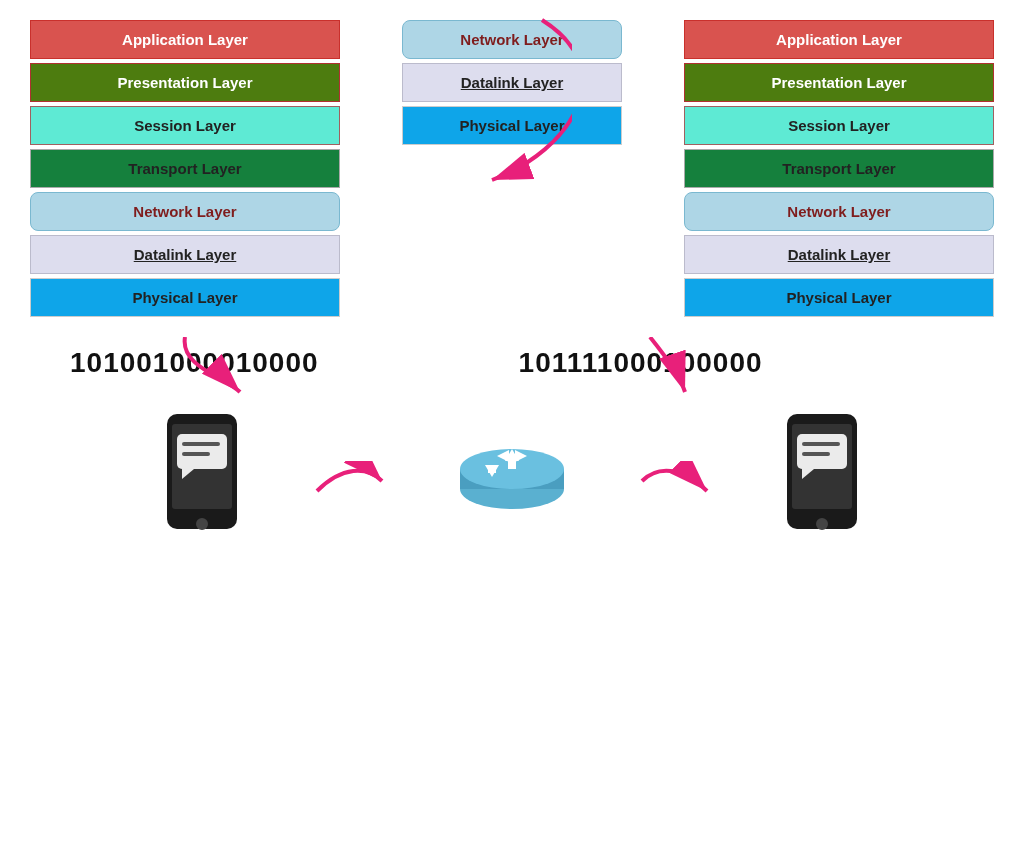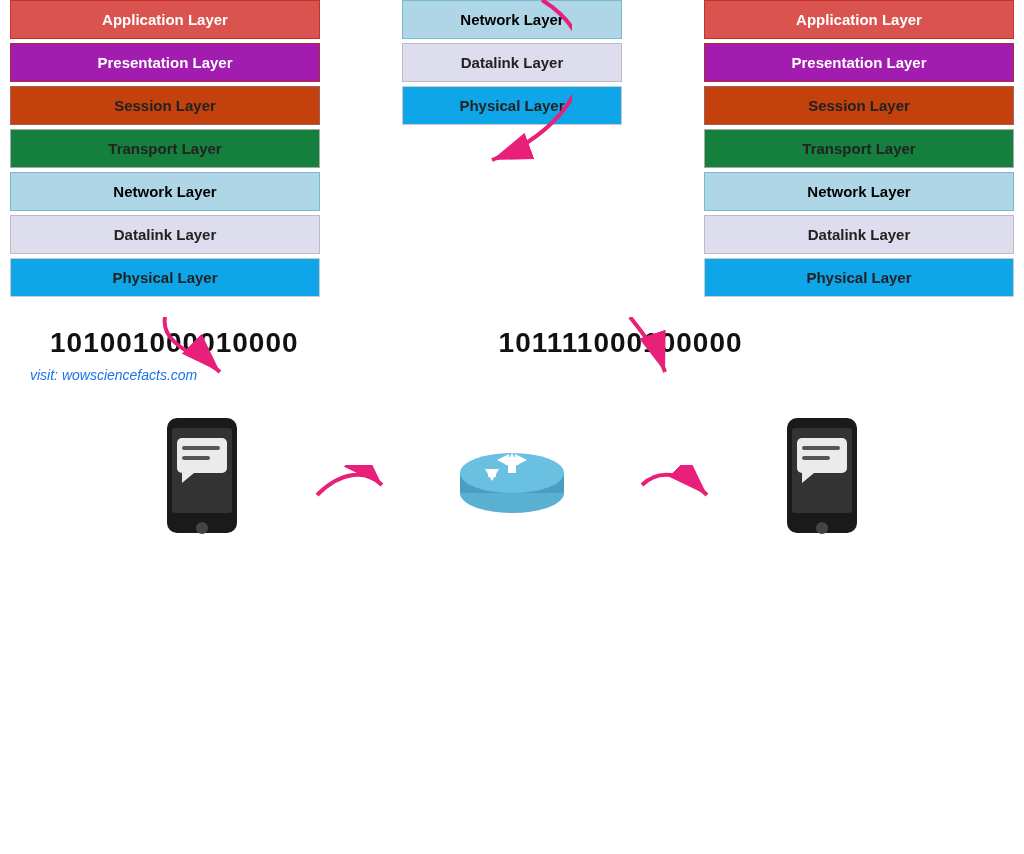--- a/index.html
+++ b/index.html
@@ -10,20 +10,21 @@
       height: 854px;
       overflow: hidden;
       position: relative;
     }
 
     .main-container {
       width: 1024px;
       height: 854px;
       background: white;
       position: relative;
+      padding: 20px;
     }
 
     .osi-stack {
       width: 310px;
       display: flex;
       flex-direction: column;
       gap: 4px;
     }
 
     .osi-stack-middle {
@@ -38,25 +39,25 @@
     .layer-box {
       width: 100%;
       padding: 10px 6px;
       text-align: center;
       font-weight: bold;
       font-size: 15px;
       border: 1px solid #ccc;
     }
 
     .layer-app     { background: #d9534f; color: #fff; border-color: #c9302c; }
-    .layer-pres    { background: #a21caf; color: #fff; border-color: #b03030; }
-    .layer-session { background: #c2410c; color: #222; border-color: #a06060; }
+    .layer-pres    { background: #4d7c0f; color: #fff; border-color: #b03030; }
+    .layer-session { background: #5eead4; color: #222; border-color: #a06060; }
     .layer-transport { background: #15803d; color: #222; border-color: #aaa; }
-    .layer-network { background: #aed6e6; color: #000000; border-color: #7ab8d0; }
-    .layer-datalink { background: #dde; color: #222; border-color: #bbc; }
+    .layer-network { background: #aed6e6; color: #7f1d1d; border-color: #7ab8d0; border-radius: 8px; }
+    .layer-datalink { background: #dde; color: #222; border-color: #bbc; text-decoration: underline; }
     .layer-physical { background: #0ea5e9; color: #222; border-color: #ccc; }
 
     
     .binary-row {
       display: flex;
       justify-content: flex-start;
       align-items: center;
       margin-top: 30px;
       padding: 0 20px;
       width: 100%;
@@ -187,21 +188,20 @@
       </defs>
       <path d="M 80 0 C 100 25, 110 40, 115 55" stroke="#e8207a" stroke-width="4" fill="none" marker-end="url(#arr3)"></path>
     </svg>
 
     <div class="binary-row">
       <span class="binary-text binary-left">101001000010000</span>
       <span class="binary-text binary-right">101111000100000</span>
     </div>
   </div>
 
-  <div class="website-link">visit: wowsciencefacts.com</div>
 
   <div class="icons-row">
 
     <div>
       <svg width="100" height="140" viewBox="0 0 100 140">
 
         <rect x="15" y="5" width="70" height="115" rx="10" ry="10" fill="#1a1a1a"></rect>
         <rect x="20" y="15" width="60" height="85" rx="3" ry="3" fill="#333"></rect>
 
         <circle cx="50" cy="115" r="6" fill="#444"></circle>

